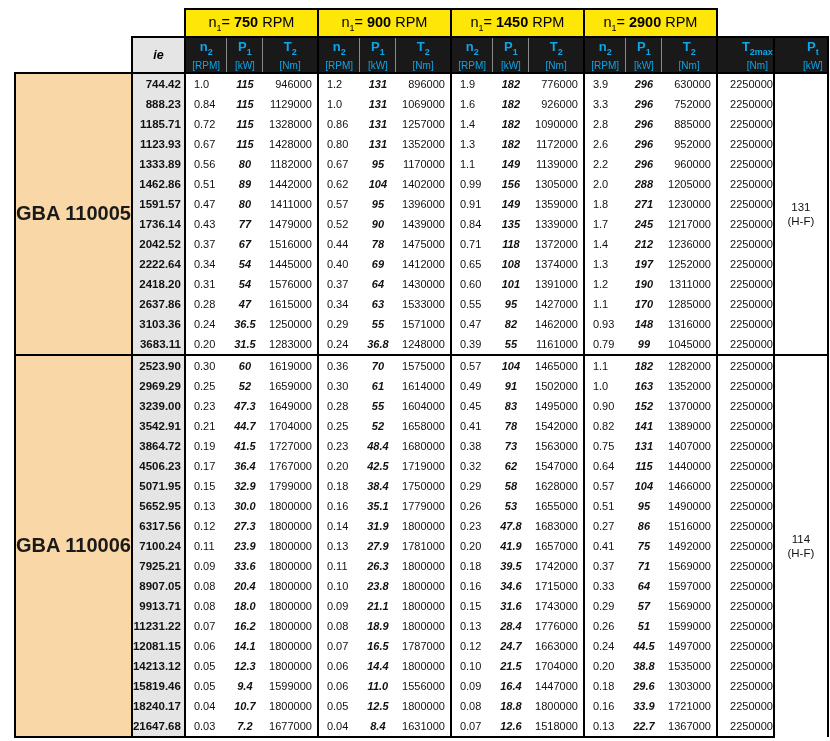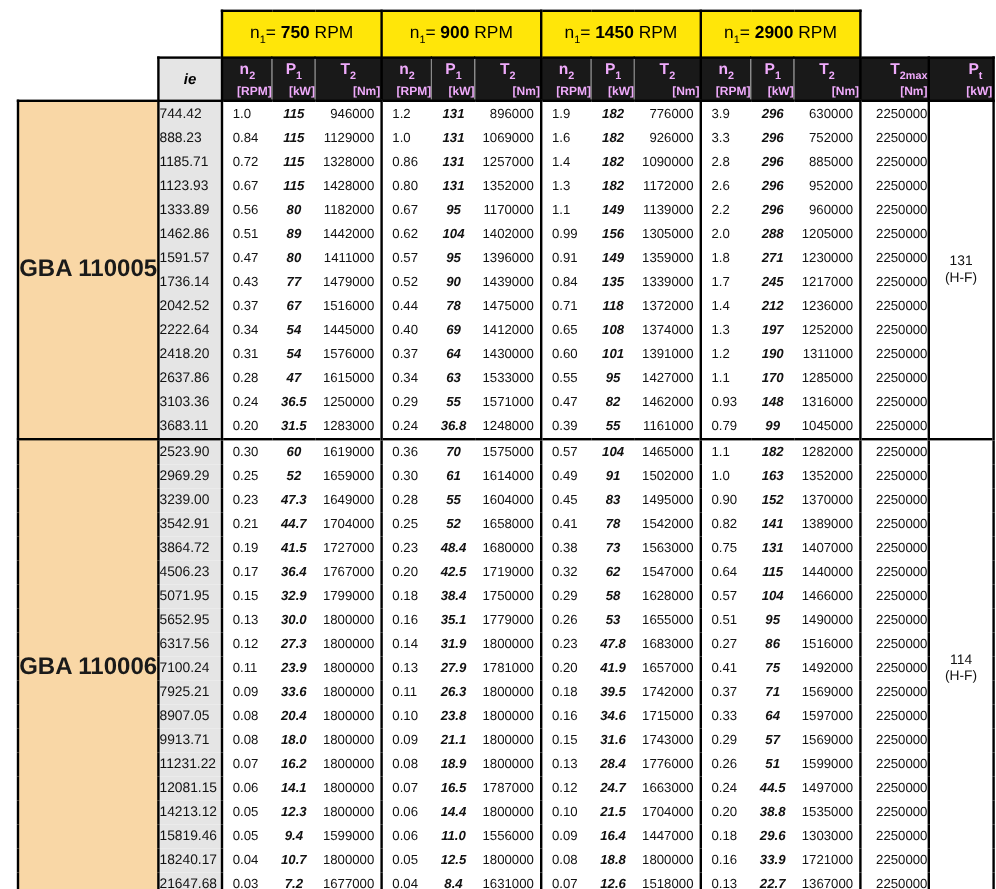--- a/index.html
+++ b/index.html
@@ -12,48 +12,48 @@
     color: #111111;
     overflow: hidden;
     box-sizing: border-box;
   }
   table.spec {
     border-collapse: collapse;
     table-layout: fixed;
     margin: 8px 0 0 14px;
   }
   
-  tr.banner-row { height: 39px; }
+  tr.banner-row { height: 28px; }
   th.banner {
     background: var(--yellow, #ffe609);
     border: 2px solid #000;
     font-weight: normal;
     font-size: 14.5px;
     padding: 0;
     color: #000;
     text-align: center;
     white-space: nowrap;
   }
   th.banner sub { font-size: 9px; }
   th.banner b { margin: 0 4px 0 4px; }
   td.spacer { border: none; background: transparent; padding: 0; }
   
   tr.colhead-row { height: 24px; }
   th.colhead {
     background: var(--black, #191919);
-    color: #f0abfc;
+    color: #0ea5e9;
     border: 1px solid #8a8a8a;
     border-top: 2px solid #000;
     border-bottom: 2px solid #000;
     padding: 0;
     vertical-align: middle;
   }
   th.colhead .sym { font-size: 13px; font-weight: bold; line-height: 15px; padding-top: 1px; }
   th.colhead .sym sub { font-size: 9px; }
-  th.colhead .unit { font-size: 10px; font-weight: bold; line-height: 12px; text-align: right; }
+  th.colhead .unit { font-size: 10px; font-weight: normal; line-height: 12px; }
   th.colhead.gstart { border-left: 2px solid #000; }
   th.t2max-head, th.pt-head { border-left: 2px solid #000; border-right: 2px solid #000; padding-left: 24px; }
   th.ie-head {
     background: var(--gray, #e5e5e5);
     border: 2px solid #000;
     font-style: italic;
     font-weight: bold;
     font-size: 12.5px;
     padding: 0;
     color: #000;
@@ -65,21 +65,22 @@
     border: 2px solid #000;
     font-size: 20px;
     font-weight: bold;
     text-align: right;
     color: #1a1a1a;
   }
   td.ie-cell {
     background: var(--gray, #e5e5e5);
     border-left: 2px solid #d946ef;
     border-right: 2px solid #000;
-    font-weight: normal;
+    font-weight: bold;
+    text-align: right;
     padding-right: 3px;
     font-size: 11.5px;
   }
   td.n2 { text-align: left; padding-left: 8px; }
   td.p1 { text-align: center; font-weight: bold; font-style: italic; }
   td.t2 { text-align: right; padding-right: 5px; }
   td.gstart { border-left: 2px solid #000; }
   td.t2max-cell { border-left: 2px solid #000; border-right: 2px solid #000; text-align: right; }
   td.pt-cell { border-right: 2px solid #000; text-align: center; font-size: 11.5px; line-height: 14px; }
   tr.section-start td { border-top: 2px solid #000; }

